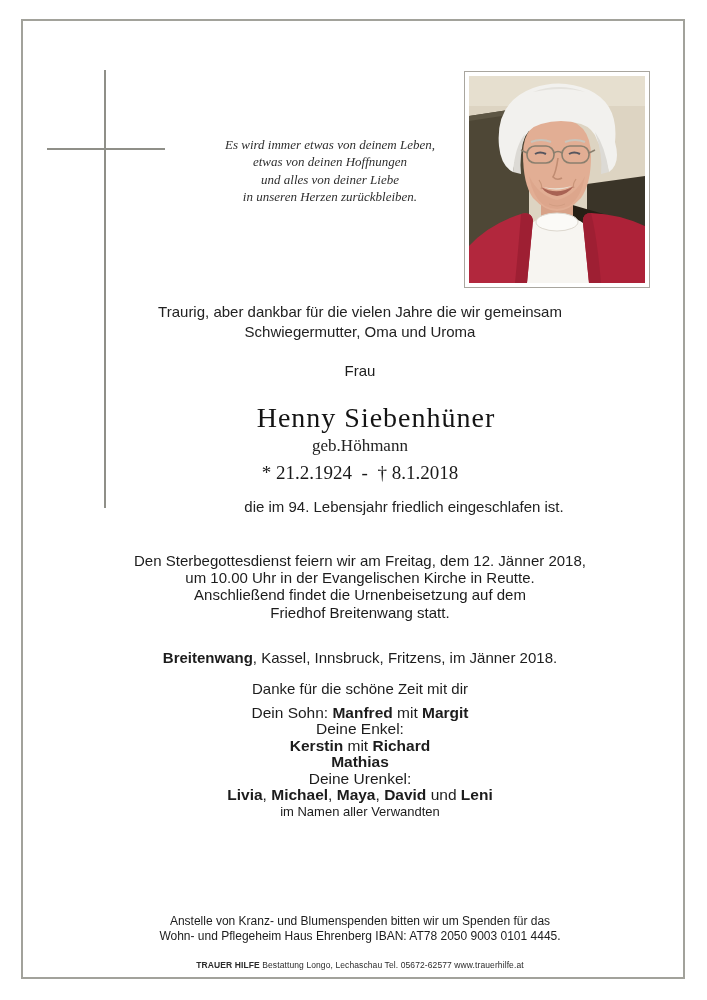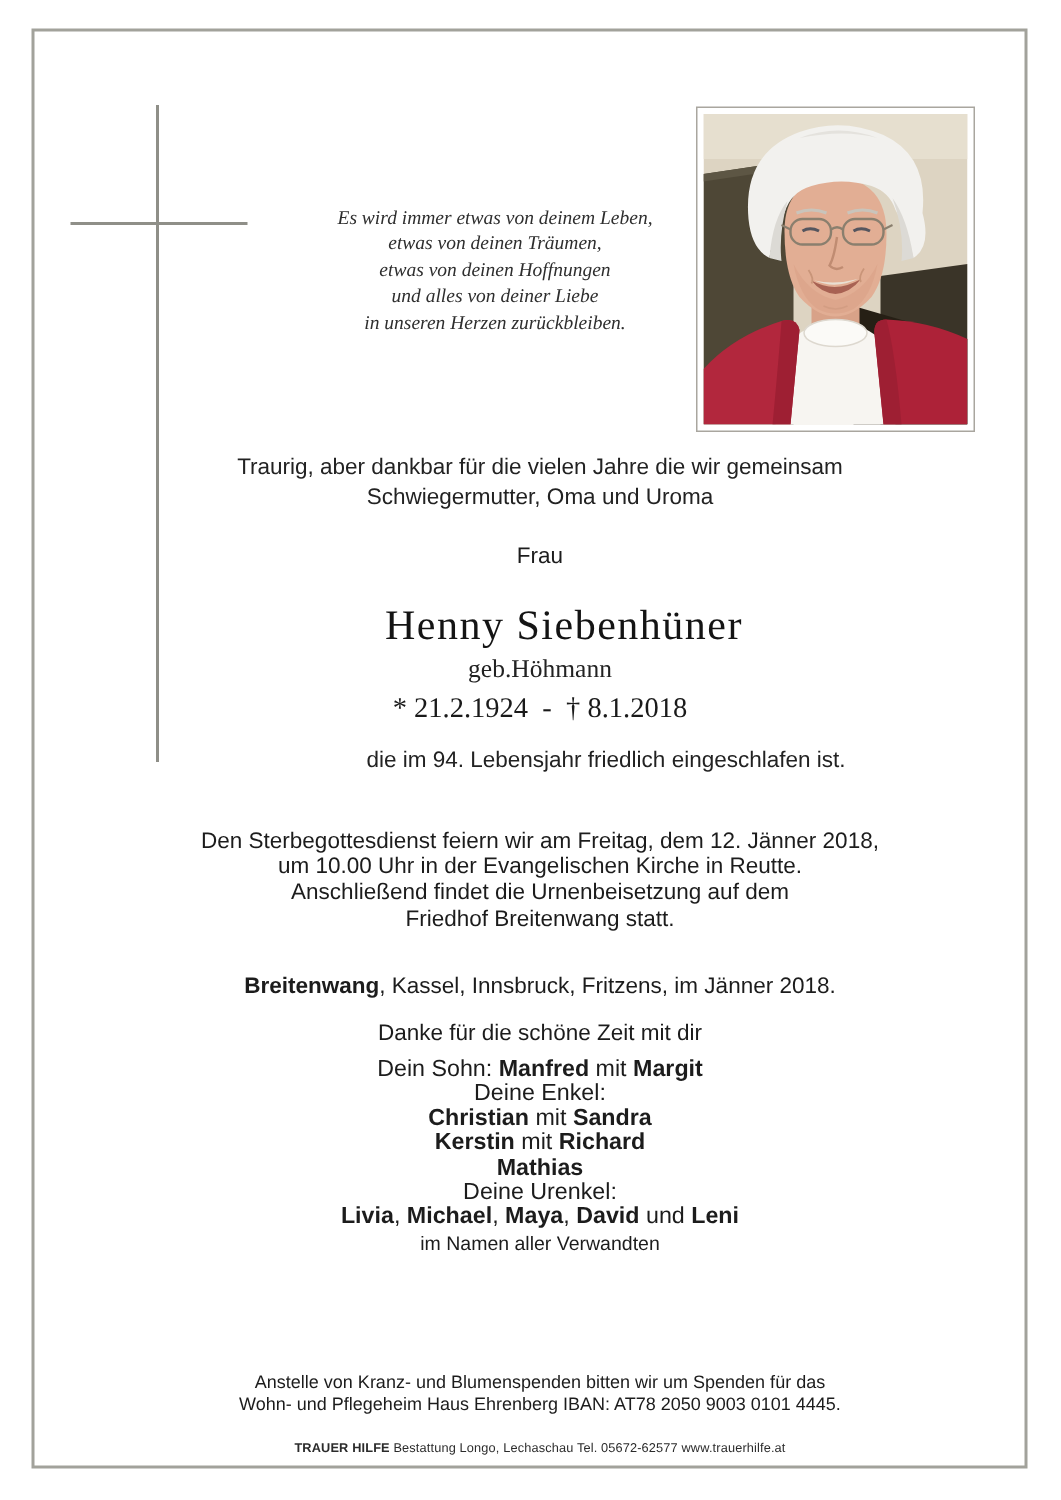--- a/index.html
+++ b/index.html
@@ -56,21 +56,20 @@
 
   <div class="frame"></div>
 
   <div>
     <div class="cross-v"></div>
     <div class="cross-h"></div>
   </div>
 
   <div class="poem">
     <div>Es wird immer etwas von deinem Leben,</div>
-    <div>etwas von deinen Träumen,</div>
     <div>etwas von deinen Hoffnungen</div>
     <div>und alles von deiner Liebe</div>
     <div>in unseren Herzen zurückbleiben.</div>
   </div>
 
   <figure class="photo">
     <svg viewBox="0 0 176 207" xmlns="http://www.w3.org/2000/svg">
 
       <rect x="0" y="0" width="176" height="207" fill="#ddd4c2"></rect>
       <rect x="0" y="0" width="176" height="30" fill="#e6dfcf"></rect>
@@ -143,21 +142,20 @@
     <div>Friedhof Breitenwang statt.</div>
   </div>
 
   <div class="col places"><span class="b">Breitenwang</span><span>, Kassel, Innsbruck, Fritzens, im Jänner 2018.</span></div>
 
   <div class="col thanks">Danke für die schöne Zeit mit dir</div>
 
   <div class="col family">
     <div><span>Dein Sohn: </span><span class="b">Manfred</span><span> mit </span><span class="b">Margit</span></div>
     <div><span>Deine Enkel:</span></div>
-    <div><span class="b">Christian</span><span> mit </span><span class="b">Sandra</span></div>
     <div><span class="b">Kerstin</span><span> mit </span><span class="b">Richard</span></div>
     <div><span class="b">Mathias</span></div>
     <div><span>Deine Urenkel:</span></div>
     <div><span class="b">Livia</span><span>, </span><span class="b">Michael</span><span>, </span><span class="b">Maya</span><span>, </span><span class="b">David</span><span> und </span><span class="b">Leni</span></div>
     <div class="small">im Namen aller Verwandten</div>
   </div>
 
 
   <div class="col donation">
     <div>Anstelle von Kranz- und Blumenspenden bitten wir um Spenden für das</div>

